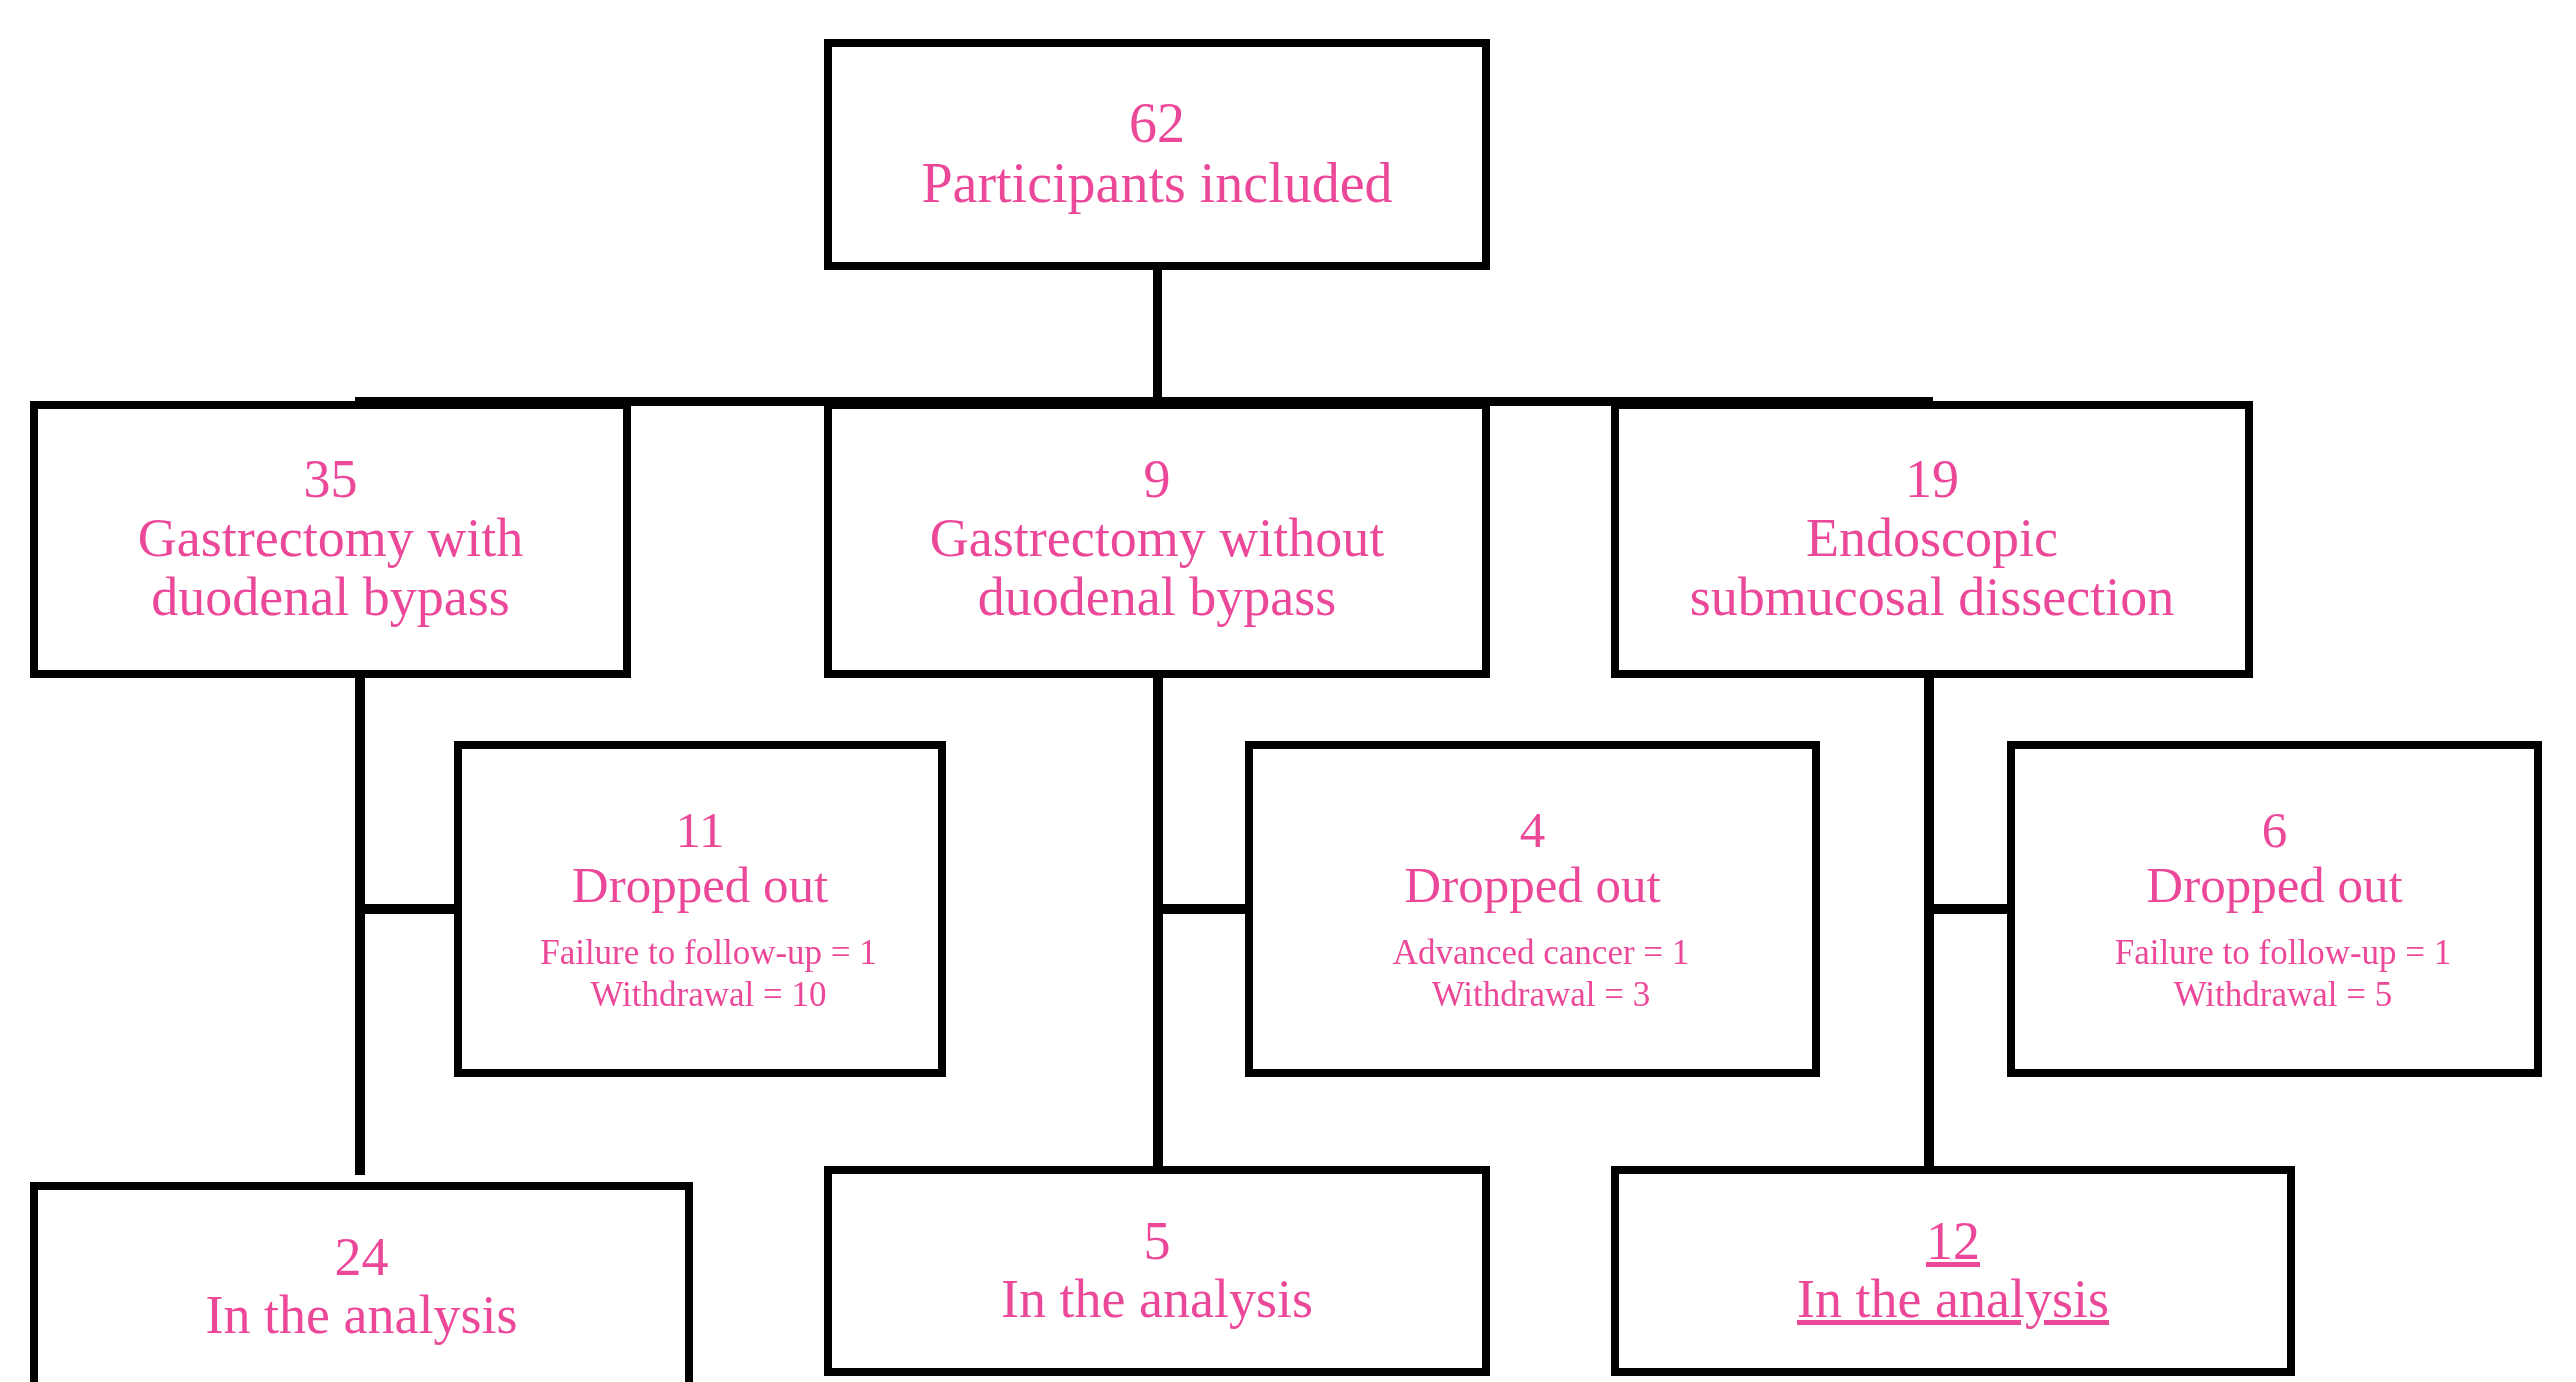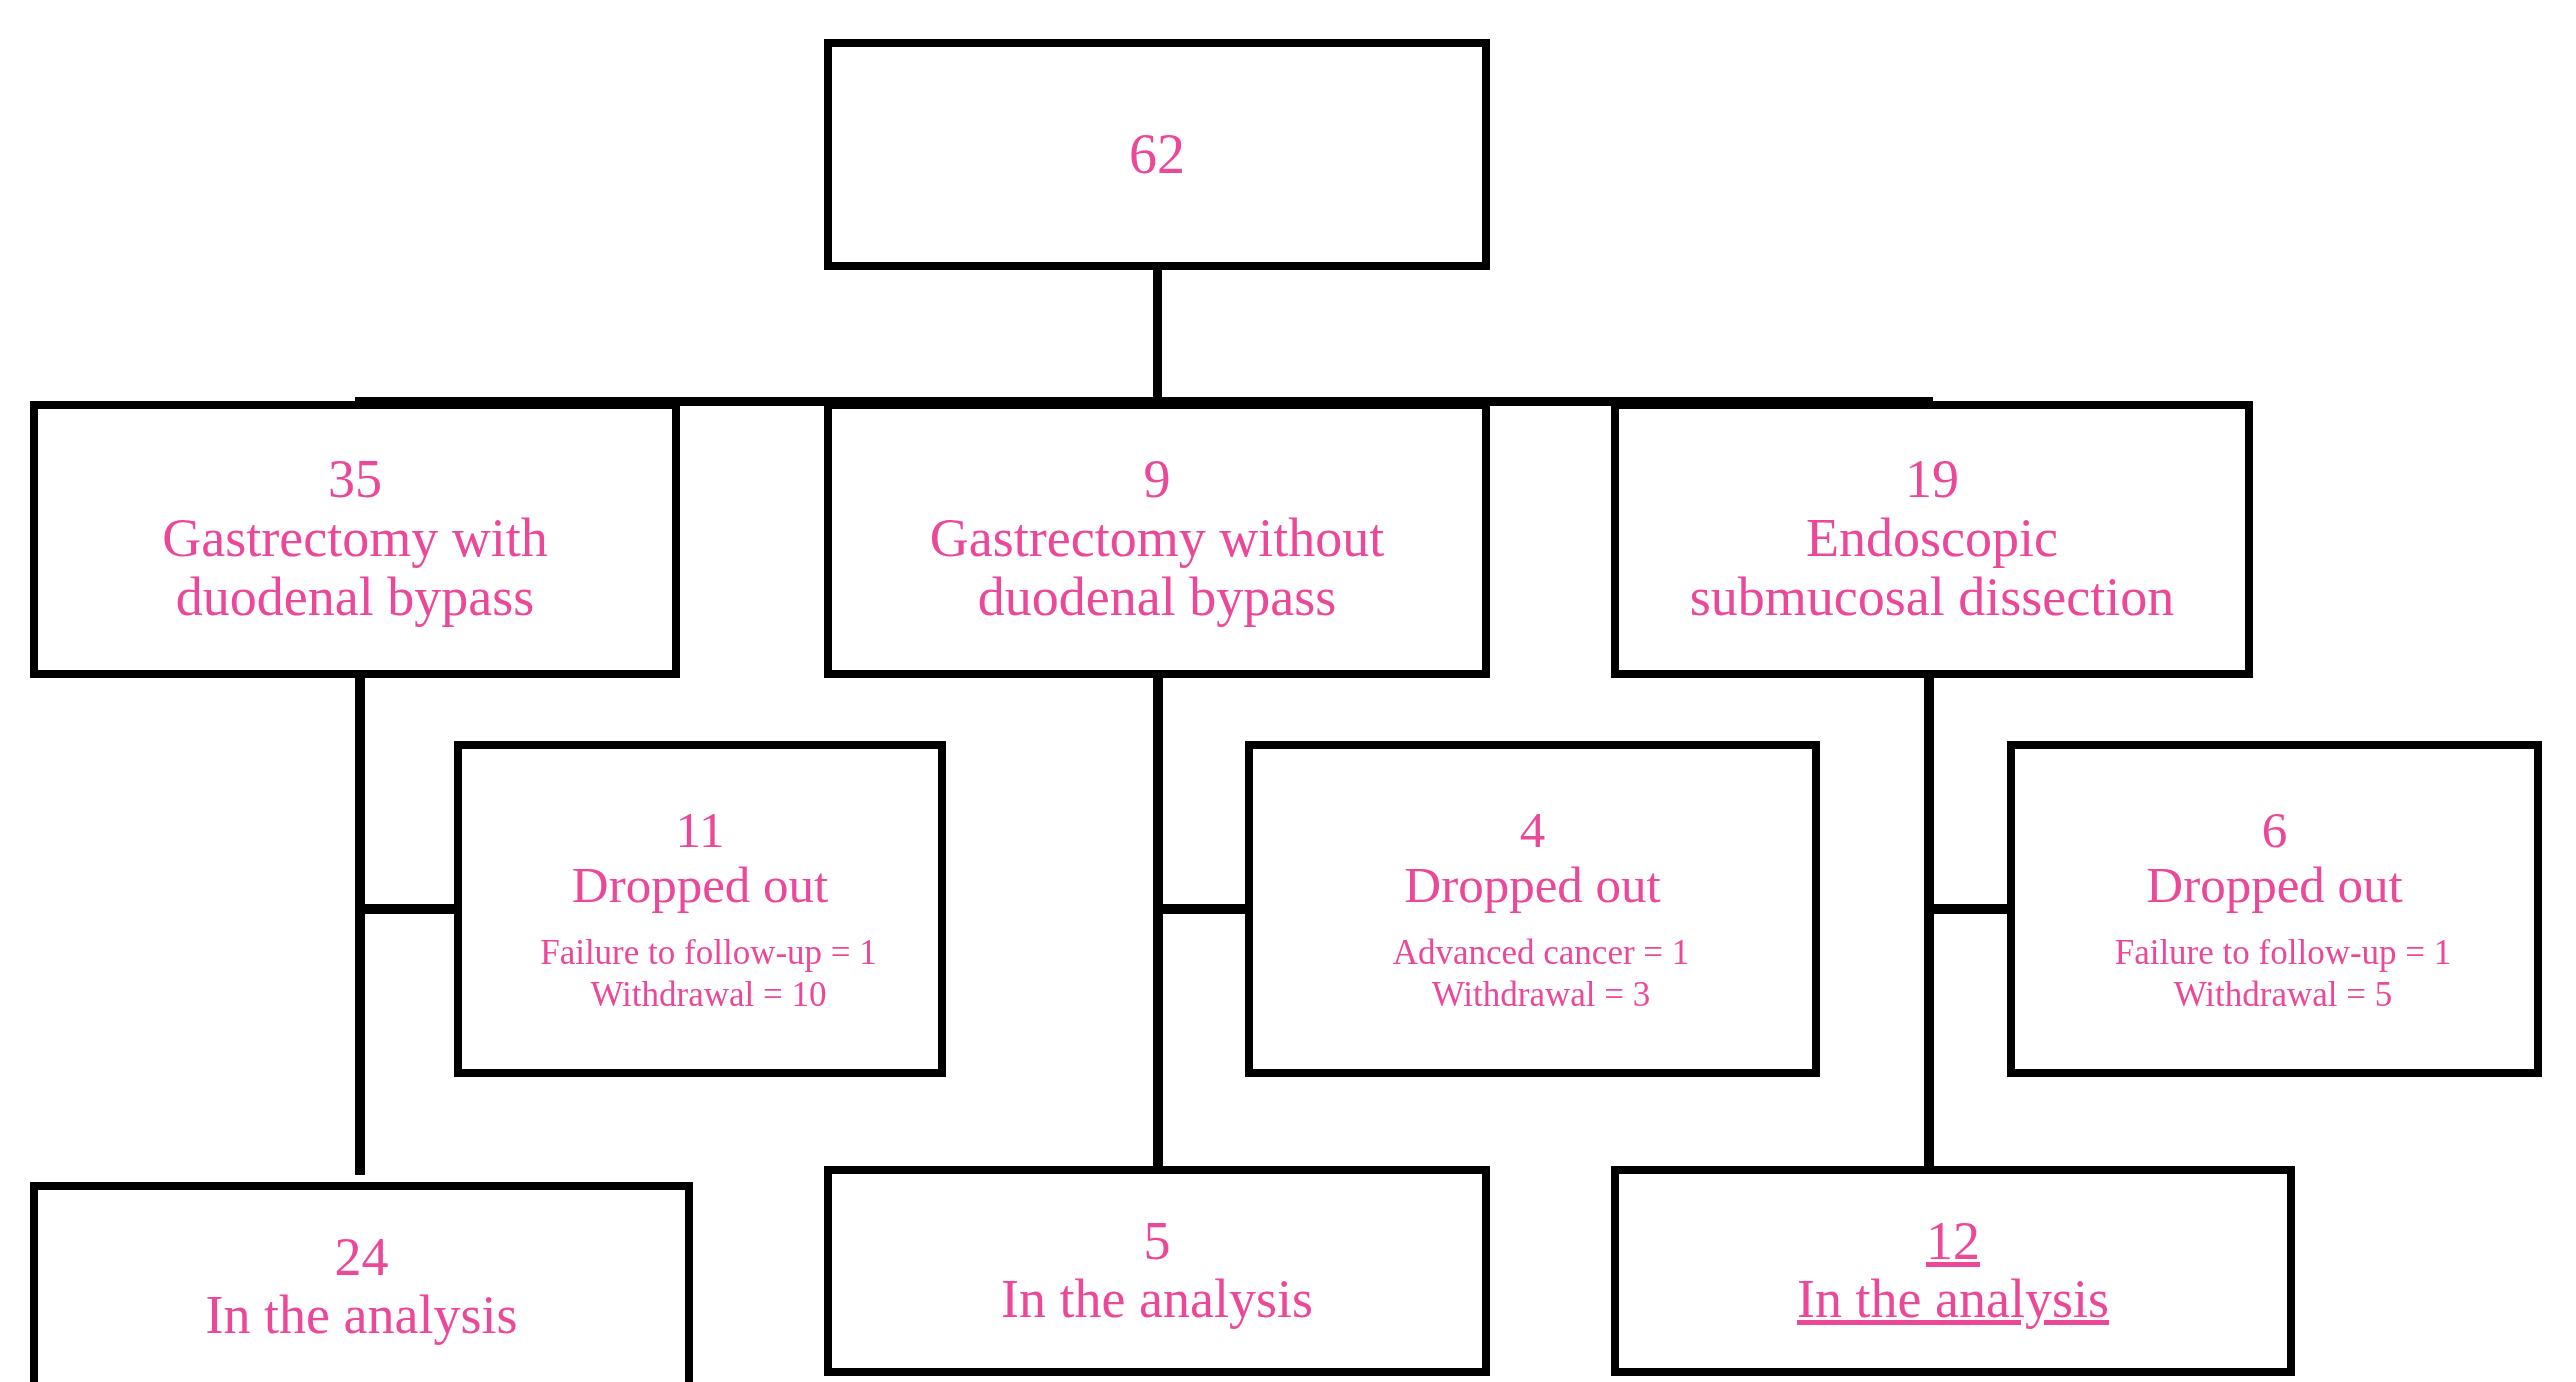--- a/index.html
+++ b/index.html
@@ -92,23 +92,24 @@
   <div class="conn" style="left:355px; top:904px; width:105px; height:9.6px;"></div>
 
   <div class="conn" style="left:1153px; top:671px; width:9.6px; height:504px;"></div>
   <div class="conn" style="left:1153px; top:904px; width:100px; height:9.6px;"></div>
 
   <div class="conn" style="left:1924px; top:671px; width:9.6px; height:504px;"></div>
   <div class="conn" style="left:1924px; top:904px; width:92px; height:9.6px;"></div>
 
   <div class="node node-top" style="left:824px; top:39px; width:666px; height:231px;">
     <span class="num">62</span>
+    <span class="lbl">Participants included</span>
   </div>
 
-  <div class="node node-arm" style="left:30px; top:401px; width:650px; height:277px;">
+  <div class="node node-arm" style="left:30px; top:401px; width:601px; height:277px;">
     <span class="num">35</span>
     <span class="lbl">Gastrectomy with</span>
     <span class="lbl">duodenal bypass</span>
   </div>
 
   <div class="node node-arm" style="left:824px; top:401px; width:666px; height:277px;">
     <span class="num">9</span>
     <span class="lbl">Gastrectomy without</span>
     <span class="lbl">duodenal bypass</span>
   </div>

